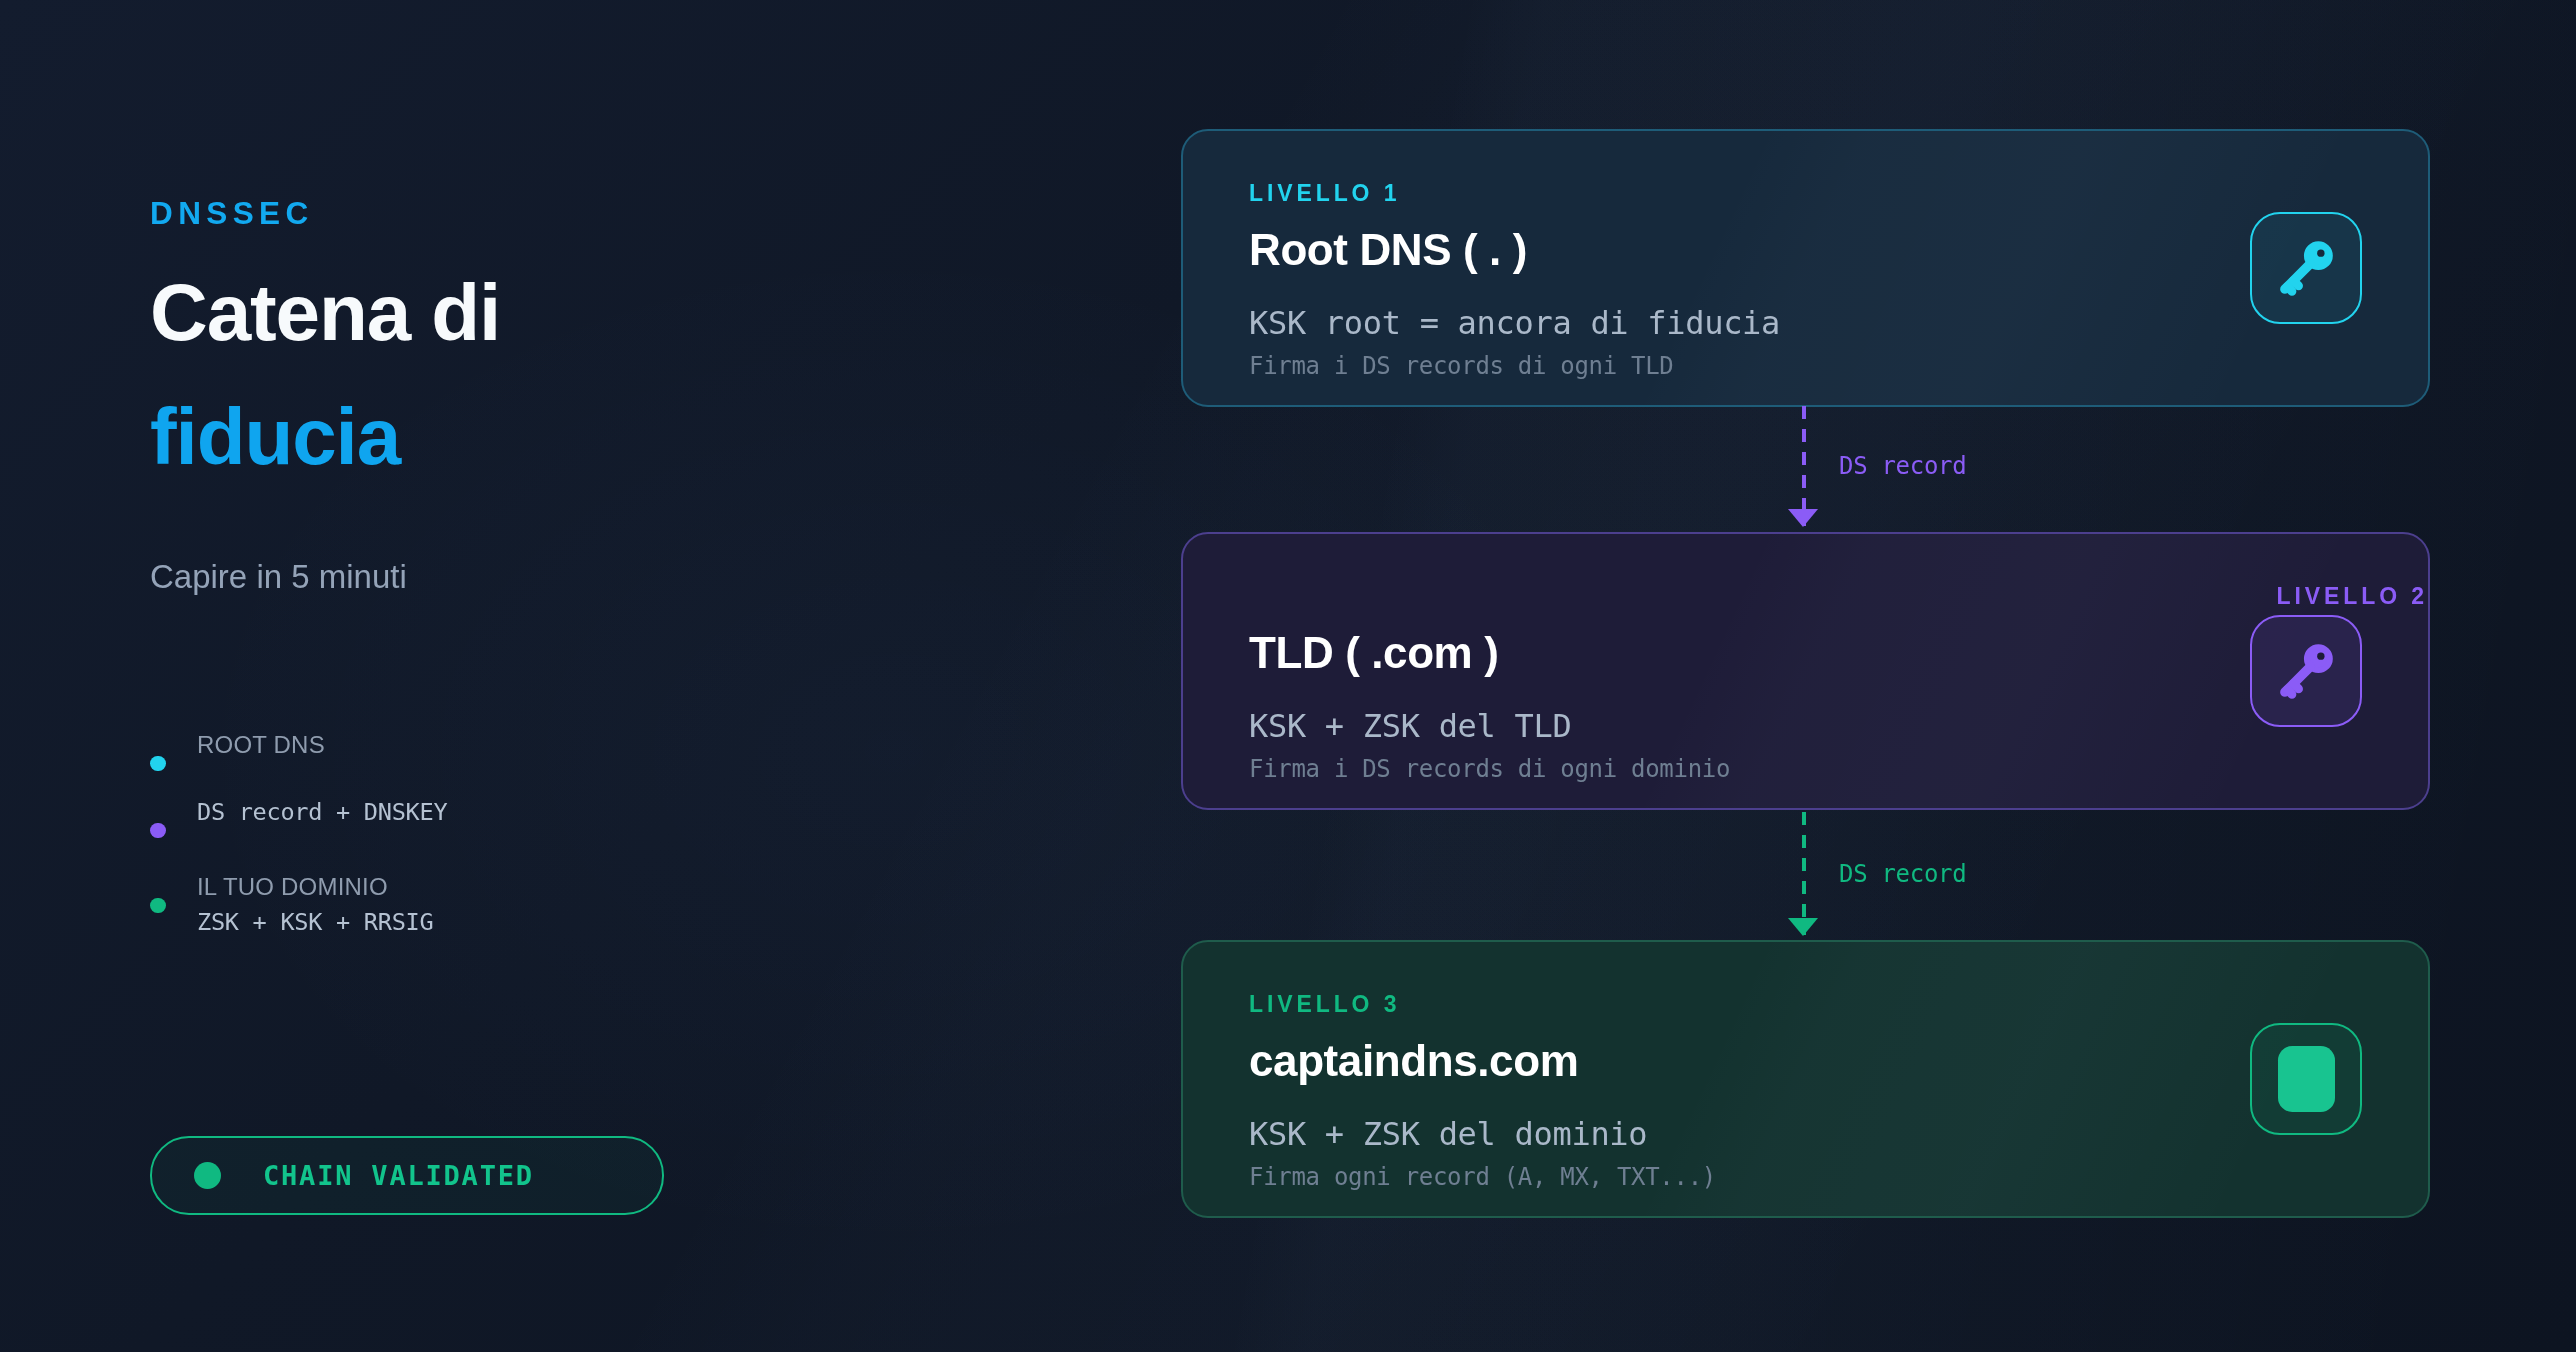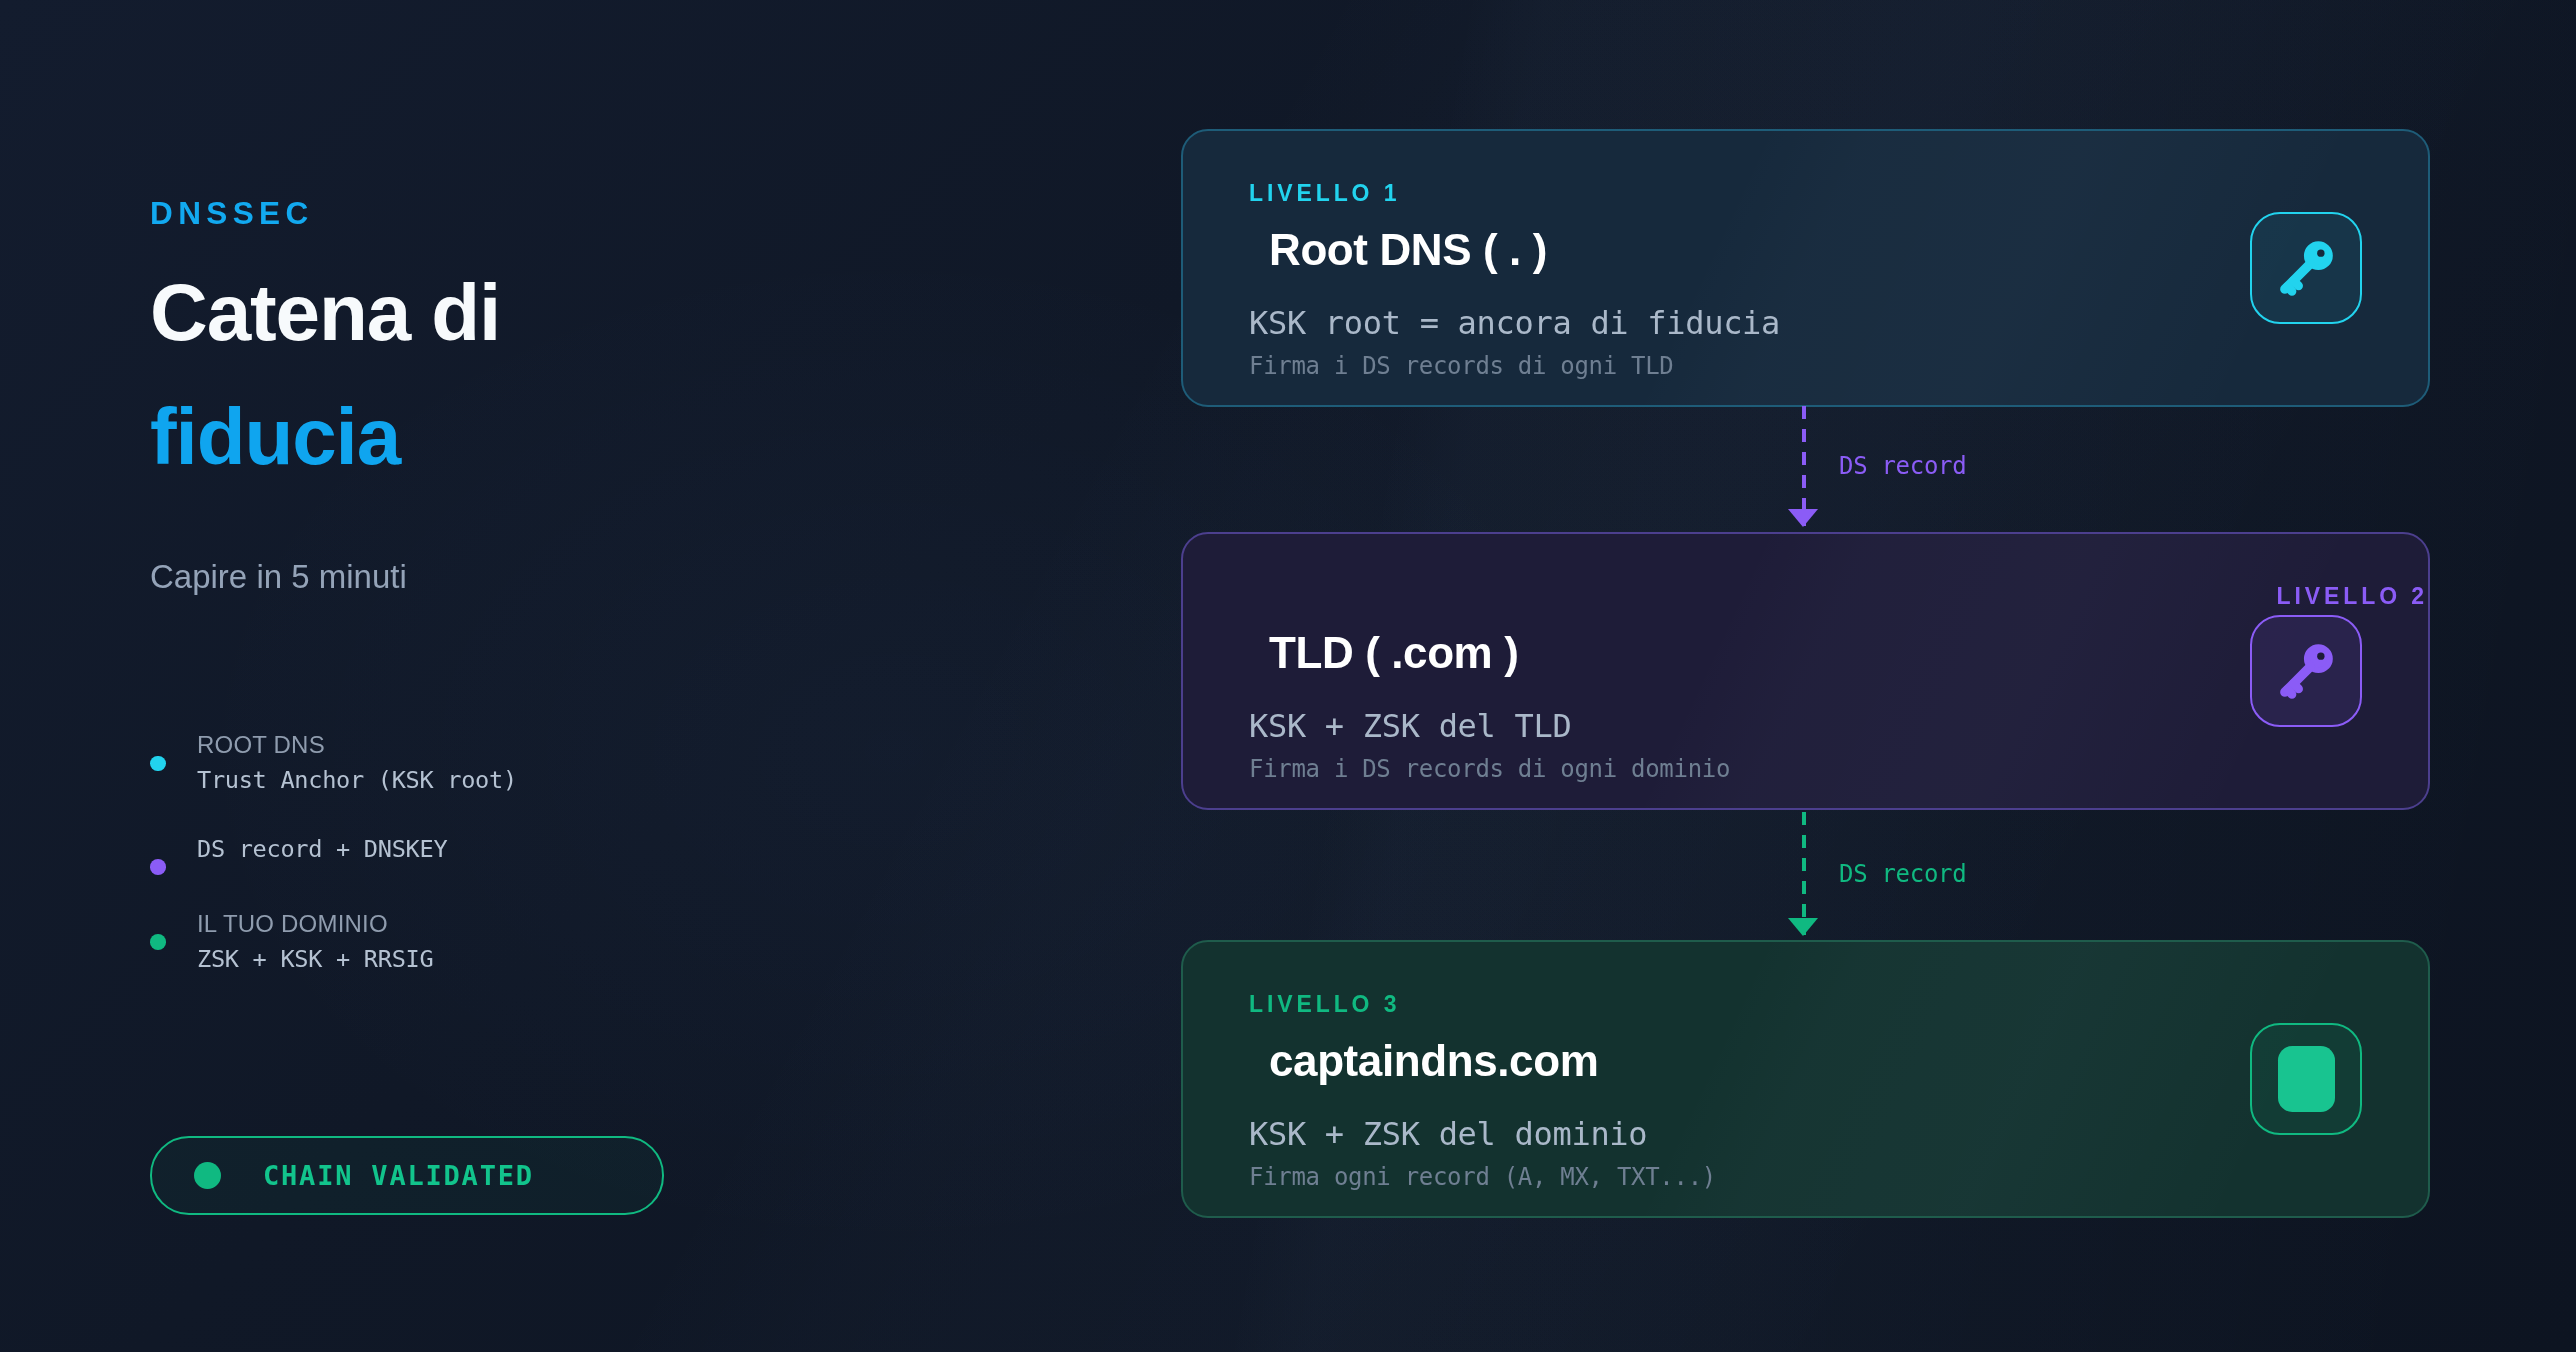--- a/index.html
+++ b/index.html
@@ -186,21 +186,20 @@
   #card-1 .card-level { color: #22d3ee; }
   #card-2 .card-level { color: #8b5cf6; text-align: right; }
   #card-3 .card-level { color: #10b981; }
 
   .card-title {
     margin-top: 18px;
     font-size: 44px;
     font-weight: 700;
     color: #ffffff;
     letter-spacing: -0.4px;
-    margin-left: 20px;
   }
 
   .card-line1 {
     margin-top: 29px;
     font-family: "DejaVu Sans Mono", monospace;
     font-size: 32px;
     color: #aab8c9;
     letter-spacing: -0.3px;
   }
   .card-line2 {
@@ -305,21 +304,20 @@
     <span id="headline-line2">fiducia</span>
   </h1>
 
   <div id="subhead">Capire in 5 minuti</div>
 
   <div id="bullet-list">
 
     <div class="bullet-row">
       <span class="bullet-dot" style="background:#22d3ee"></span>
       <span class="bullet-title">ROOT DNS</span>
-      <span class="bullet-sub">Trust Anchor (KSK root)</span>
     </div>
 
     <div class="bullet-row">
       <span class="bullet-dot" style="background:#8b5cf6"></span>
       <span class="bullet-sub">DS record + DNSKEY</span>
     </div>
 
     <div class="bullet-row">
       <span class="bullet-dot" style="background:#10b981"></span>
       <span class="bullet-title">IL TUO DOMINIO</span>

